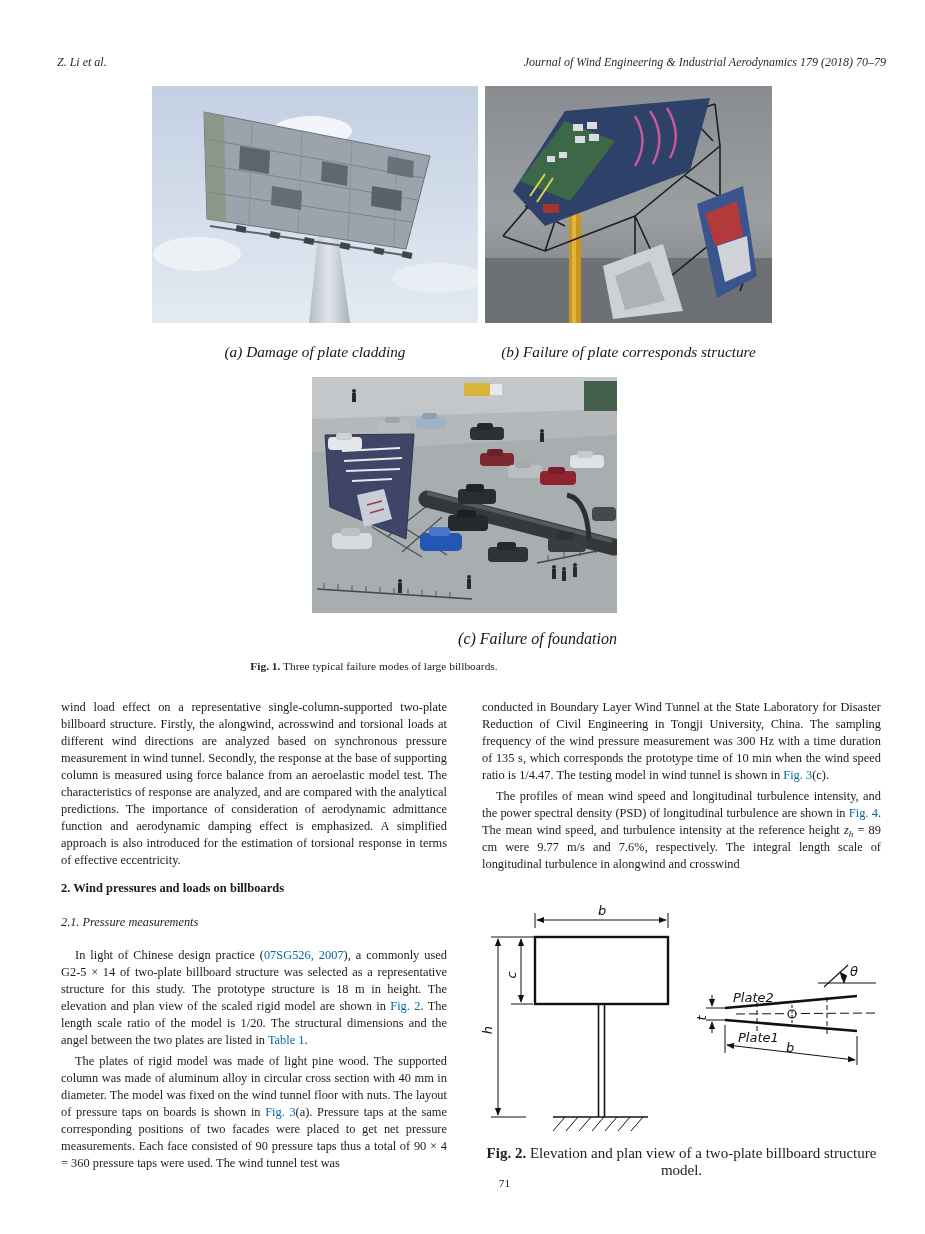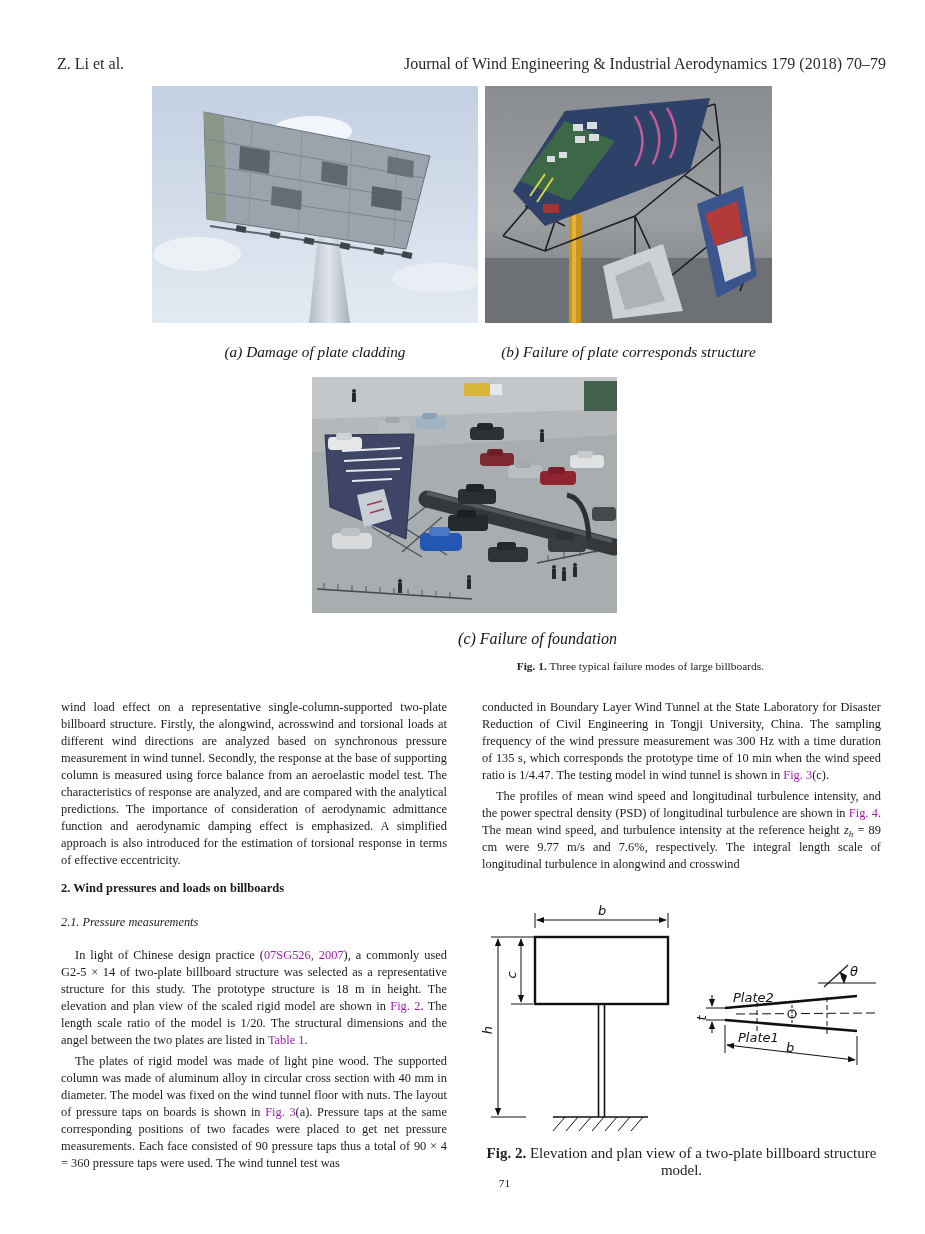--- a/index.html
+++ b/index.html
@@ -1,35 +1,35 @@
 <!DOCTYPE html>
 <html><head>
 <meta charset="utf-8">
 <style>
   * { margin:0; padding:0; box-sizing:border-box; }
   html,body { width:925px; height:1234px; }
   body { position:relative; background:#ffffff; font-family:"Liberation Serif", serif; color:#1b1b1b; }
   .abs { position:absolute; }
   .header { top:55px; left:57px; width:829px; display:flex; justify-content:space-between;
-            font-size:16px; color:#2a2a2a; }
+            font-style:italic; font-size:12px; color:#2a2a2a; }
   .photo { position:absolute; overflow:hidden; }
   .photo svg { display:block; width:100%; height:100%; }
   .subcap { position:absolute; font-size:15.3px; color:#151515; text-align:center;font-style:italic; }
-  .fig1cap { position:absolute; top:660px; left:16px; width:748px; text-align:right; font-size:11.4px; color:#222; }
+  .fig1cap { position:absolute; top:660px; left:0; width:748px; text-align:center; font-size:11.4px; color:#222; }
   .fig2cap { position:absolute; top:1145px; left:478px; width:407px; text-align:center; font-size:15px; color:#222; }
   .capbold { font-weight:bold; }
   .col { position:absolute; top:695px; font-size:12.4px; line-height:17px; text-align:justify; color:#1b1b1b; }
   .col-left { left:57px; width:394px; }
   .col-right { left:478px; width:407px; }
   .col p { margin:4px; }
   .col p.ind { text-indent:14px; }
   .sec-heading { font-size:12.5px; font-weight:bold; margin-top:11px !important; }
   .subsec-heading { font-size:12.3px; font-style:italic; font-weight:normal; margin-top:17px !important; }
   .para2 { margin-top:16px !important; }
-  .link { color:#a21caf; }
+  .link { color:#0369a1; }
   .it { font-style:italic; }
   sub { font-size:9px; line-height:0; }
   .fig2 { position:absolute; left:478px; top:897px; width:410px; height:243px; }
   .fig2 svg { display:block; width:100%; height:100%; }
   .fig2 text { font-family:"DejaVu Sans", sans-serif; font-style:italic; font-size:13px; fill:#111; }
   .pagenum { position:absolute; top:1177px; left:0; width:925px; text-align:center; font-size:11.4px; color:#222;margin-left:42px; }
 </style>
 </head>
 <body>
 

